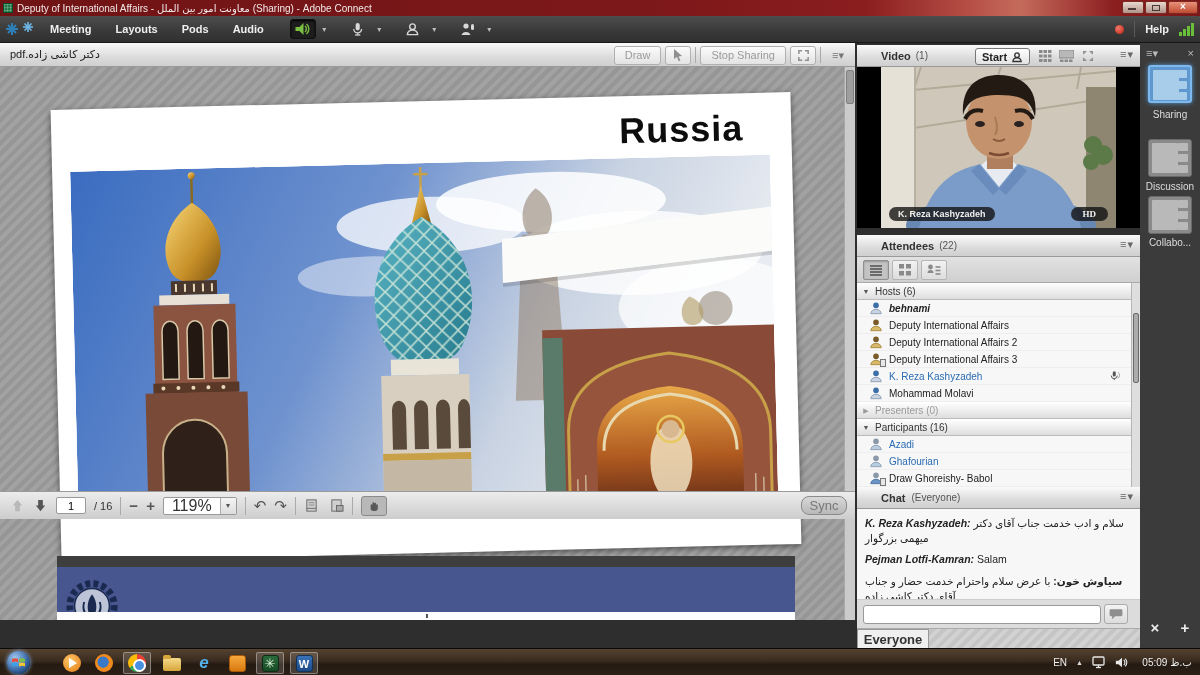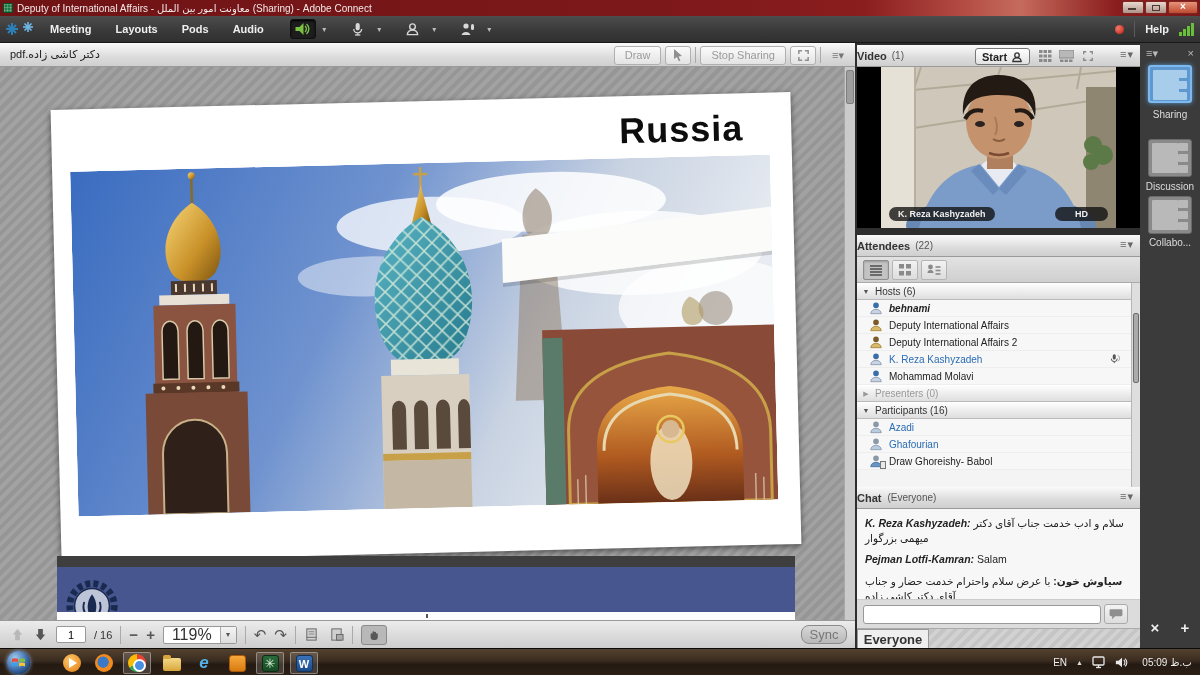--- a/index.html
+++ b/index.html
@@ -32,26 +32,26 @@
   .mb-right{position:absolute;right:6px;top:0;height:26px;display:flex;align-items:center;gap:10px;}
   .rec-dot{width:9px;height:9px;border-radius:50%;background:radial-gradient(circle at 35% 35%,#f07a6a,#c01c10);}
   .mb-sep{width:1px;height:16px;background:#1f1f1f;border-right:1px solid #5a5a5a;}
   .help-lbl{font-weight:bold;color:#efefef;}
   .sigbars{display:flex;align-items:flex-end;gap:1px;height:14px;}
   .sigbars span{width:3px;background:#6abf3a;display:block;}
 
   
   .pod-header{height:22px;background:linear-gradient(#fafafa,#dcdcdc 60%,#cfcfcf);border-bottom:1px solid #9a9a9a;
     display:flex;align-items:center;font-size:11px;color:#333;position:relative;}
-  .pod-title{font-weight:bold;margin-left:0;}
+  .pod-title{font-weight:bold;margin-left:24px;}
   .pod-count{margin-left:5px;font-size:10px;color:#555;}
   .pod-menu{position:absolute;right:6px;top:3px;color:#666;font-size:11px;letter-spacing:1px;}
 
   
-  .share-pod{position:absolute;left:0;top:43px;width:855px;height:605px;background:#ddd;}
+  .share-pod{position:absolute;left:0;top:43px;width:855px;height:476px;background:#ddd;}
   .share-pod .pod-header{height:24px;}
   .share-title{margin-left:10px;font-size:11px;color:#222;direction:rtl;}
   .sh-btns{position:absolute;right:4px;top:2px;display:flex;align-items:center;gap:4px;height:20px;}
   .sh-btn{height:19px;border:1px solid #b0b0b0;border-radius:3px;background:linear-gradient(#fbfbfb,#e3e3e3);
     color:#9a9a9a;font-size:11px;display:flex;align-items:center;justify-content:center;padding:0 10px;}
   .sh-ic{width:26px;padding:0;}
   .sh-sep{width:1px;height:16px;background:#aaa;}
   .share-content{position:absolute;left:0;top:24px;width:855px;height:553px;
     background:repeating-linear-gradient(135deg,#a2a2a2 0 4px,#969696 4px 8px);overflow:hidden;}
   .slide-card{position:absolute;left:56px;top:34px;width:740px;height:452px;background:#fff;
@@ -84,21 +84,21 @@
   .video-pod .pod-header{height:22px;}
   .start-btn{position:absolute;left:118px;top:3px;height:17px;border:1px solid #777;border-radius:3px;
     background:linear-gradient(#fff,#e2e2e2);display:flex;align-items:center;padding:0 6px;gap:4px;font-size:11px;font-weight:bold;color:#222;}
   .vh-icons{position:absolute;left:180px;top:4px;display:flex;gap:4px;align-items:center;}
   .vh-ic{width:17px;height:14px;display:flex;align-items:center;justify-content:center;}
   .video-body{position:absolute;left:0;top:22px;width:283px;height:161px;background:#000;}
   .video-frame{position:absolute;left:24px;top:0;width:235px;height:161px;}
   .nametag{position:absolute;left:8px;bottom:7px;background:rgba(15,15,15,.78);border-radius:9px;
     color:#f0f0f0;font-size:9px;font-weight:bold;padding:2px 9px;}
   .hdtag{position:absolute;right:8px;bottom:7px;background:rgba(15,15,15,.78);border-radius:9px;
-    color:#f0f0f0;font-size:9px;font-weight:bold;padding:2px 20px;}
+    color:#f0f0f0;font-size:9px;font-weight:bold;padding:2px 12px;font-family:Liberation Serif, serif;}
 
   .att-pod{position:absolute;left:857px;top:235px;width:283px;height:252px;background:#ececec;}
   .att-toolbar{position:absolute;left:0;top:22px;width:283px;height:26px;background:linear-gradient(#e2e2e2,#cfcfcf);
     border-bottom:1px solid #aaa;display:flex;align-items:center;gap:3px;padding-left:6px;}
   .tb-btn{width:26px;height:20px;border:1px solid #b5b5b5;border-radius:2px;background:linear-gradient(#f2f2f2,#ddd);
     display:flex;align-items:center;justify-content:center;}
   .tb-btn.pressed{background:#c3c3c3;box-shadow:inset 0 1px 2px #999;border-color:#8f8f8f;}
   .att-list{position:absolute;left:0;top:48px;width:274px;height:204px;background:#f4f4f4;overflow:hidden;}
   .att-scroll{position:absolute;right:0;top:48px;width:9px;height:204px;background:#dedede;border-left:1px solid #b5b5b5;}
   .att-scroll .thumb{position:absolute;left:1px;top:30px;width:6px;height:70px;background:#ababab;border-radius:2px;}
@@ -617,20 +617,30 @@
           <svg width="14" height="14" viewBox="0 0 16 16">
             <circle cx="8" cy="5" r="3.2" fill="#7a5a28"></circle>
             <path d="M2 14.5 a6 5 0 0 1 12 0 z" fill="#d8b86a" stroke="#a8883a"></path>
           </svg>
         </span>
       <span class="aname">Deputy International Affairs 2</span>
     </div>
     <div class="arow">
       <span class="pic">
           <svg width="14" height="14" viewBox="0 0 16 16">
+            <circle cx="8" cy="5" r="3.2" fill="#7a5a28"></circle>
+            <path d="M2 14.5 a6 5 0 0 1 12 0 z" fill="#d8b86a" stroke="#a8883a"></path>
+          </svg>
+          <span class="badge"></span>
+        </span>
+      <span class="aname">Deputy International Affairs 3</span>
+    </div>
+    <div class="arow">
+      <span class="pic">
+          <svg width="14" height="14" viewBox="0 0 16 16">
             <circle cx="8" cy="5" r="3.2" fill="#3a6ea8"></circle>
             <path d="M2 14.5 a6 5 0 0 1 12 0 z" fill="#c8d4e4" stroke="#8a9ab0"></path>
           </svg>
         </span>
       <span class="aname blue">K. Reza Kashyzadeh</span>
       <span class="row-mic">
         <svg width="12" height="12" viewBox="0 0 16 16">
             <rect x="5" y="1.5" width="4" height="7" rx="2" fill="#555"></rect>
             <path d="M3 7.5 a4 4 0 0 0 8 0" stroke="#555" stroke-width="1.3" fill="none"></path>
             <line x1="7" y1="11.5" x2="7" y2="13.5" stroke="#555" stroke-width="1.3"></line>

